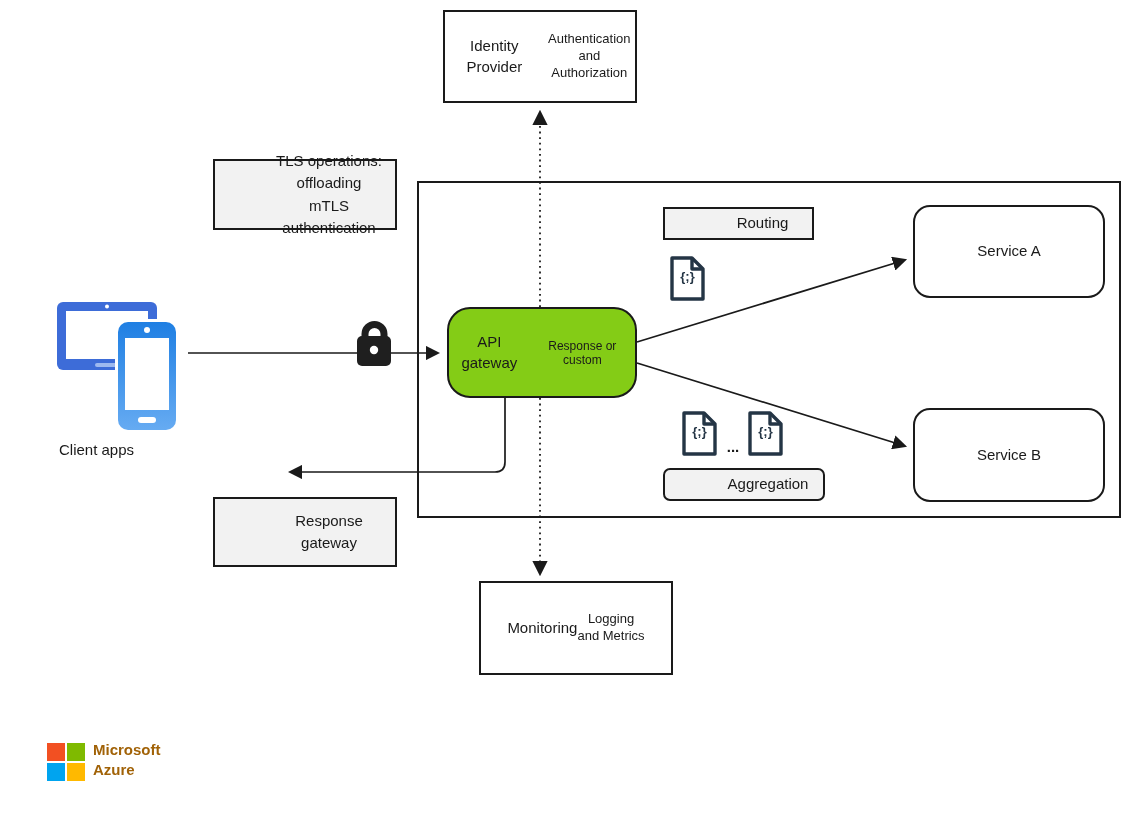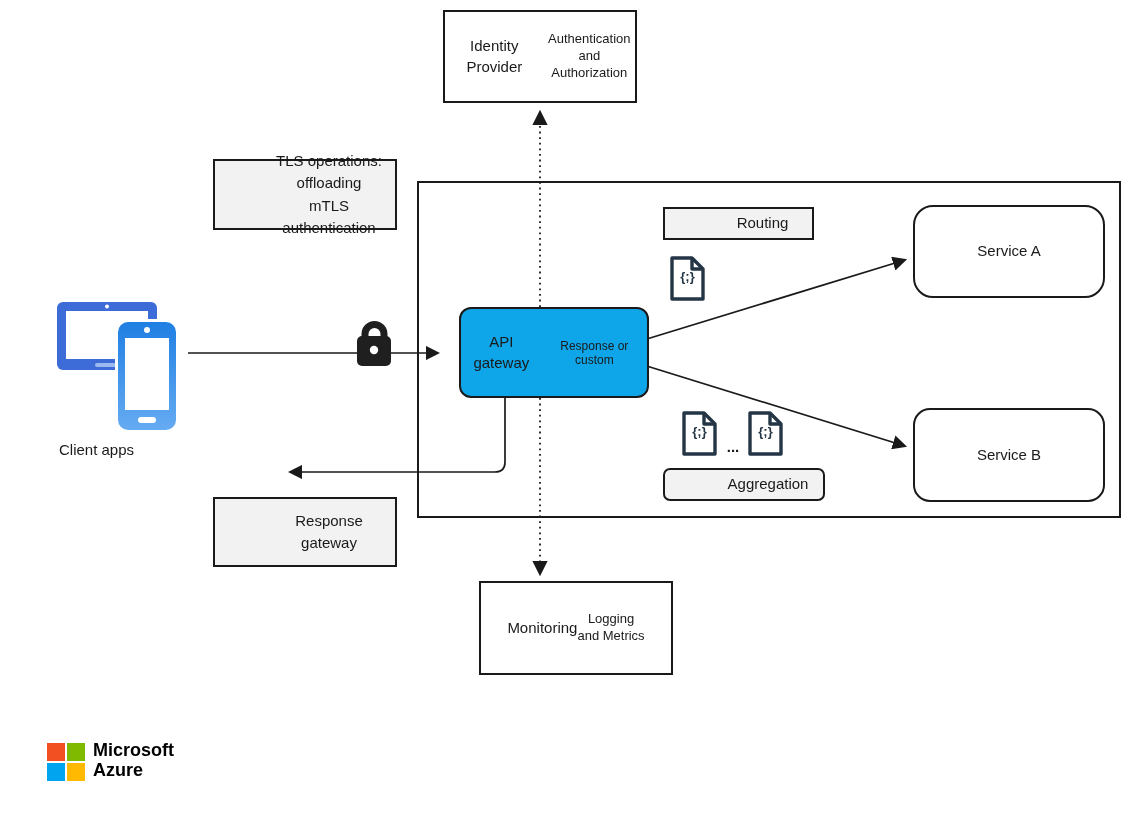--- a/index.html
+++ b/index.html
@@ -8,36 +8,36 @@
     font-family:"Liberation Sans",sans-serif;color:#1a1a1a;overflow:hidden;
   }
   .abs{position:absolute;box-sizing:border-box;}
   .overlay{position:absolute;left:0;top:0;width:1133px;height:826px;pointer-events:none;}
   .box{
     display:flex;flex-direction:row;align-items:center;justify-content:center;
     text-align:center;background:#ffffff;border:2px solid #1a1a1a;
   }
   .note{background:#f2f2f2;border:2px solid #1a1a1a;padding-left:48px;}
   .rounded{border-radius:17px;}
-  .gateway{background:#0ea5e9;border-radius:12px;margin-left:12px;}
+  .gateway{background:#84cc16;border-radius:23px;}
   .title{font-size:15px;line-height:1.35;}
   .sub{font-size:13px;line-height:1.3;}
   .ml{white-space:pre-line;}
   .lbl15{font-size:15px;line-height:1.5;}
   .container-rect{border:2px solid #1a1a1a;background:transparent;}
   .doc-icon{position:absolute;}
   .doc-glyph{
     position:absolute;left:0;top:14px;width:100%;text-align:center;
     font-size:13px;font-weight:700;color:#243545;letter-spacing:0px;
   }
   .dots{font-size:15px;font-weight:700;color:#1a1a1a;}
   .logo-sq{position:absolute;width:18px;height:18px;}
   .brand{
-    position:absolute;left:93px;top:740px;color:#000000;
-    font-size:18px;font-weight:600;line-height:20px;
+    position:absolute;left:93px;top:740px;color:#a16207;
+    font-size:15px;font-weight:600;line-height:20px;
   }
   .caption{font-size:15px;text-align:left;}
 </style>
 </head>
 <body>
 
 <div class="scene">
 
   <svg class="overlay" viewBox="0 0 1133 826">
     <defs>
@@ -130,21 +130,21 @@
       <path d="M4 3 H24 L35 14 V44 H4 Z" fill="#ffffff" stroke="#243545" stroke-width="3.4" stroke-linejoin="round"></path>
       <path d="M24 3 V14 H35" fill="none" stroke="#243545" stroke-width="3.4" stroke-linejoin="round"></path>
     </svg>
     <span class="doc-glyph">{;}</span>
   </div>
 
   <div class="abs box note" style="left:663px;top:468px;width:162px;height:33px;border-radius:7px;">
     <span class="lbl15">Aggregation</span>
   </div>
 
-  <div class="abs box rounded" style="left:913px;top:205px;width:192px;height:93px;border-radius:20px;">
+  <div class="abs box rounded" style="left:913px;top:205px;width:192px;height:93px;">
     <span class="title">Service A</span>
   </div>
 
   <div class="abs box rounded" style="left:913px;top:408px;width:192px;height:94px;">
     <span class="title">Service B</span>
   </div>
 
   <div class="abs box note" style="left:213px;top:497px;width:184px;height:70px;">
     <span class="lbl15 ml">Response
 gateway</span>

